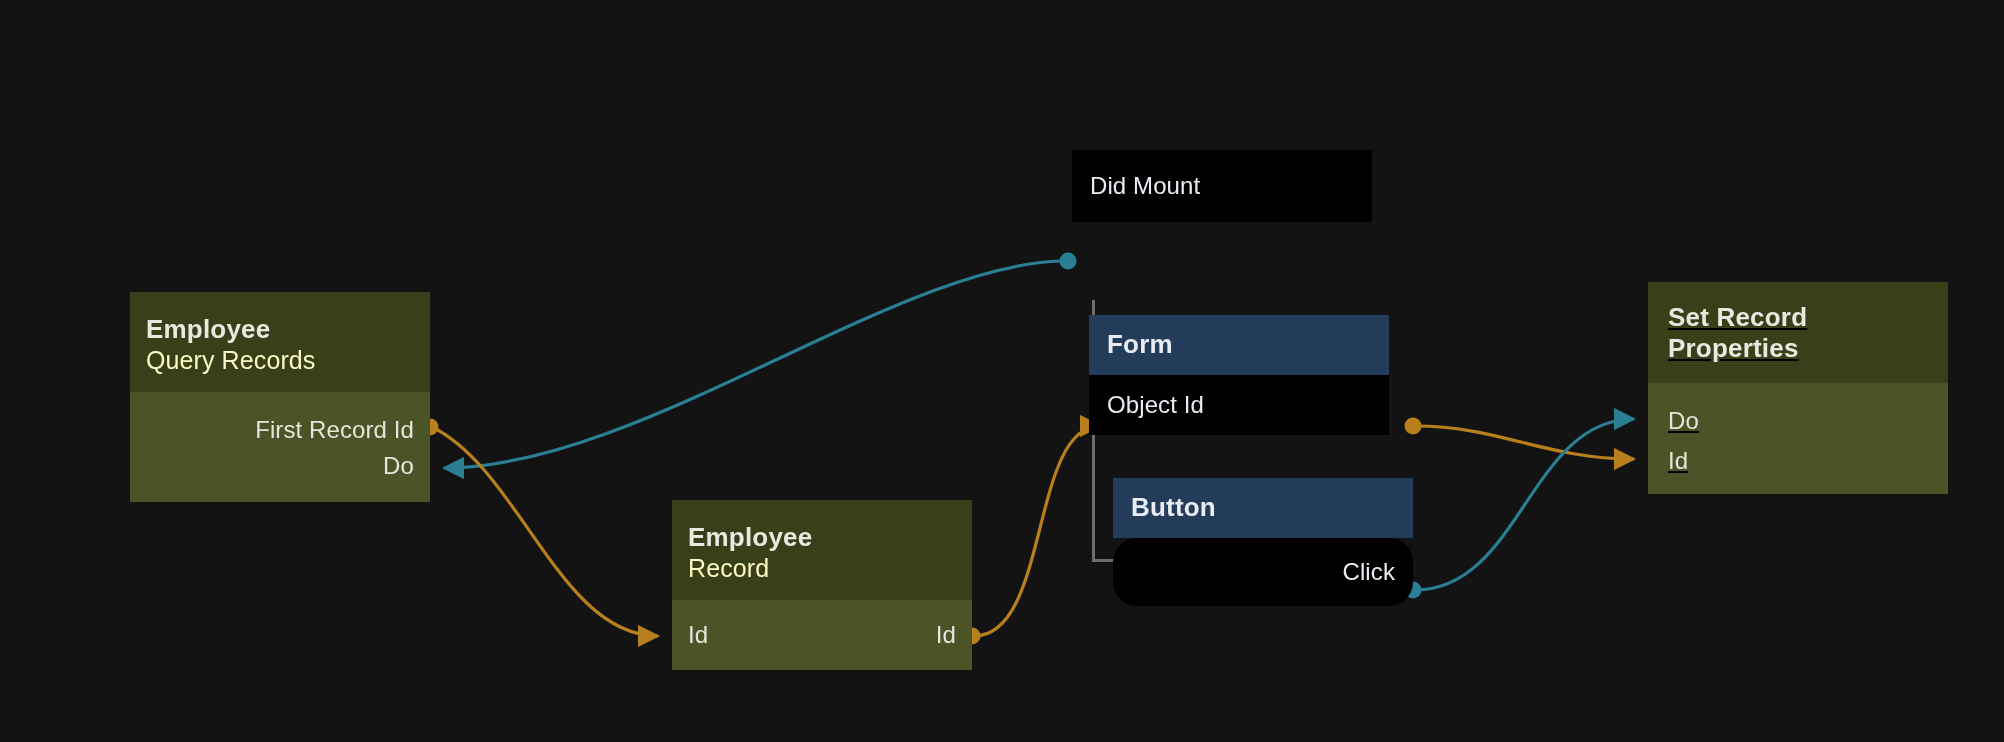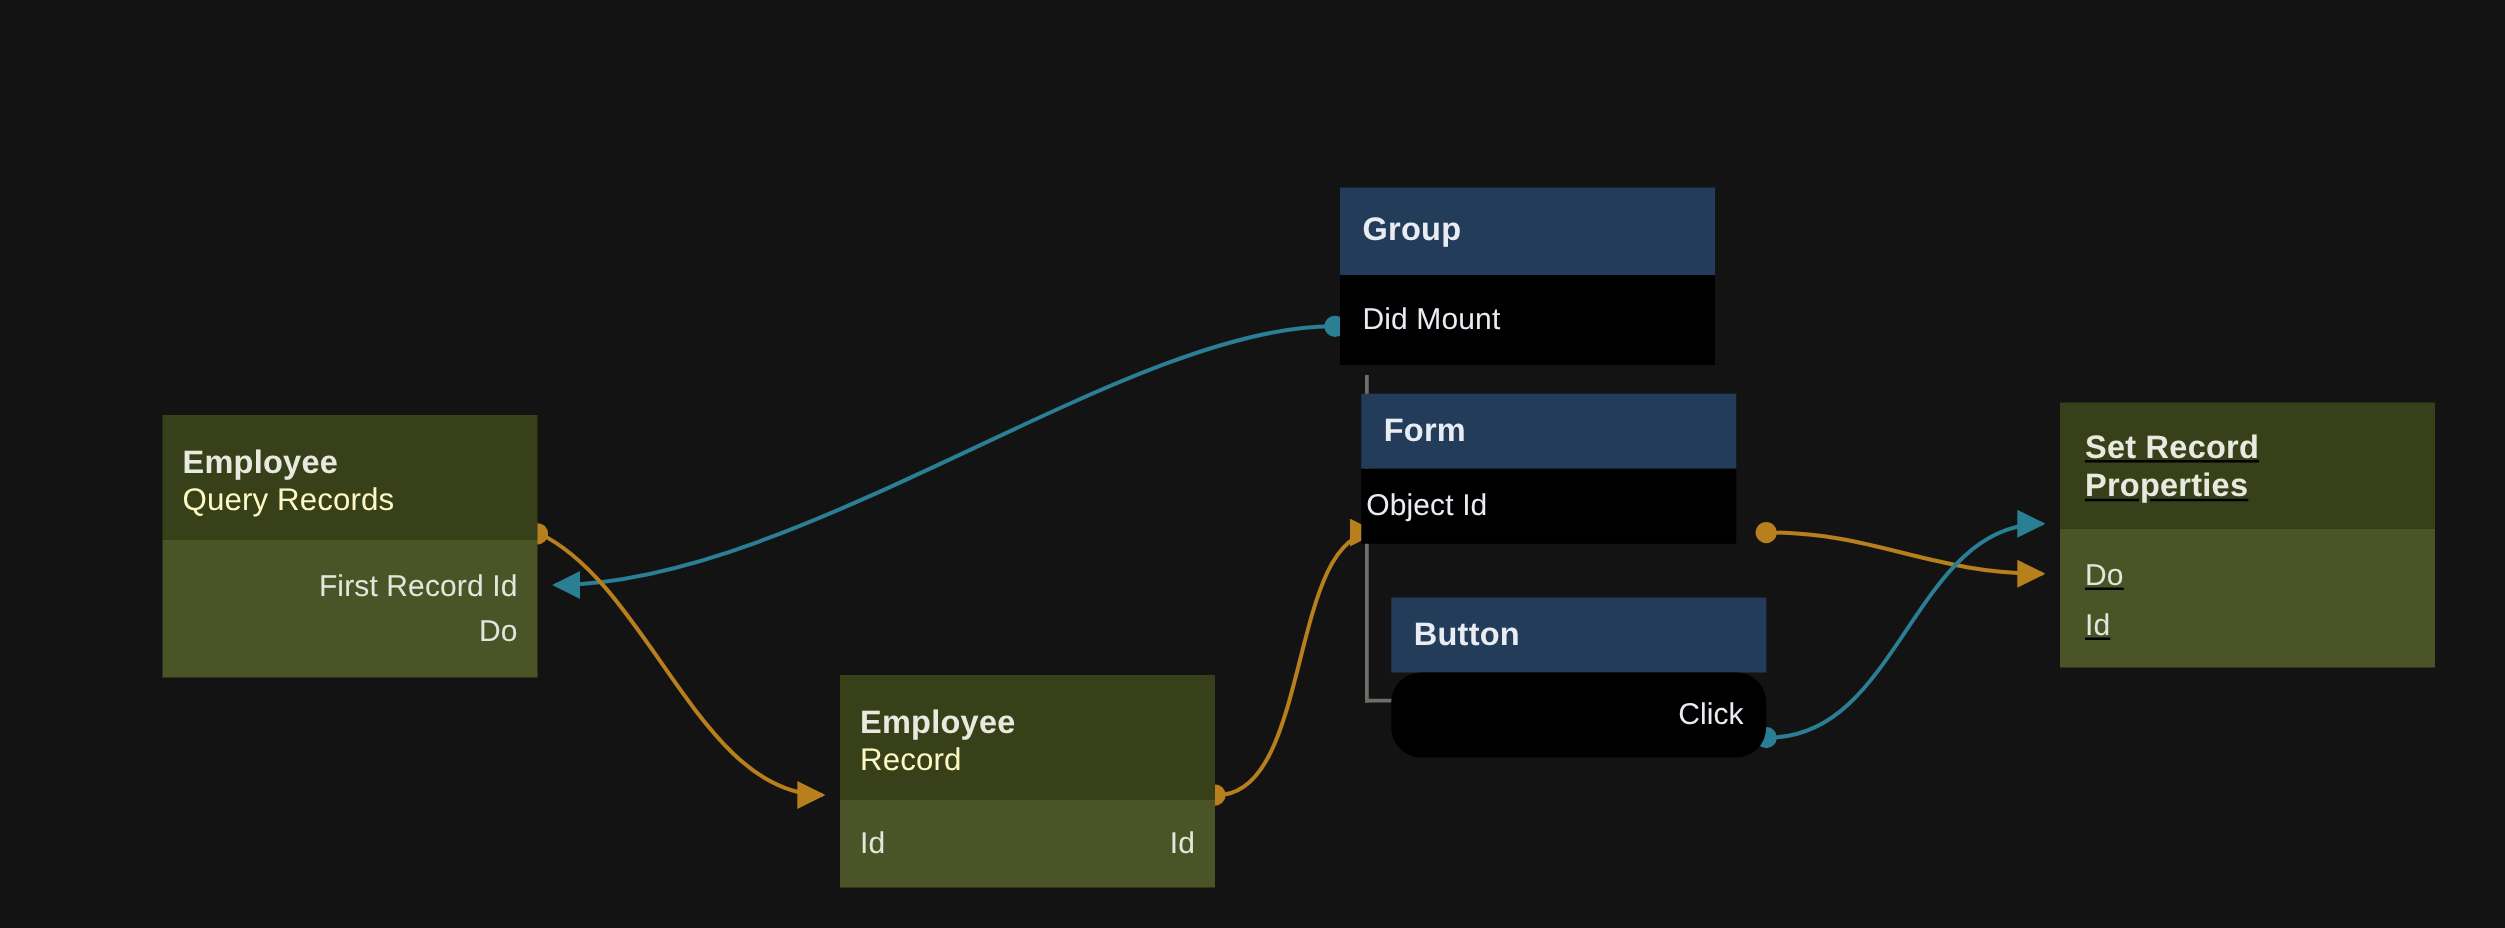--- a/index.html
+++ b/index.html
@@ -9,21 +9,21 @@
     font-family:"Liberation Sans","DejaVu Sans",sans-serif;
     -webkit-font-smoothing:antialiased;
   }
   #canvas{position:absolute;inset:0;width:2004px;height:742px;background:#131313;}
   #wires{position:absolute;left:0;top:0;width:2004px;height:742px;pointer-events:none;}
 
   .node{position:absolute;box-sizing:border-box;}
   .node-header{box-sizing:border-box;width:100%;}
   .node-body{box-sizing:border-box;width:100%;position:relative;}
 
-  .green .node-header{background:#374019;margin-top:40px;}
+  .green .node-header{background:#374019;}
   .green .node-body{background:#4B5426;}
   .blue  .node-header{background:#233C5A;}
   .blue  .node-body{background:#000000;}
 
   .title{
     color:#E8EAE0;font-weight:bold;font-size:26px;line-height:1.18;
     letter-spacing:.2px;
   }
   .subtitle{
     color:#fef9c3;font-weight:400;font-size:25px;line-height:1.2;
@@ -110,36 +110,33 @@
     </div>
     <div class="node-body" style="height:70px;">
       <div class="port-row" style="height:70px;padding:0 16px;justify-content:space-between;">
         <span>Id</span>
         <span>Id</span>
       </div>
     </div>
   </div>
 
   <div class="node blue" style="left:1072px;top:150px;width:300px;height:142px;">
-    <div class="node-header" style="height:70px;padding:18px 0 0 18px;">
-      <div class="title">Group</div>
-    </div>
     <div class="node-body" style="height:72px;">
       <div class="port-row left" style="height:72px;padding-left:18px;">
         <span>Did Mount</span>
       </div>
     </div>
   </div>
 
   <div class="node blue" style="left:1089px;top:315px;width:300px;height:120px;">
     <div class="node-header" style="height:60px;padding:14px 0 0 18px;">
       <div class="title">Form</div>
     </div>
     <div class="node-body" style="height:60px;">
-      <div class="port-row left" style="height:60px;padding-left:4px;">
+      <div class="port-row left" style="height:60px;padding-left:18px;">
         <span>Object Id</span>
       </div>
     </div>
   </div>
 
   <div class="node blue" style="left:1113px;top:478px;width:300px;height:128px;">
     <div class="node-header" style="height:60px;padding:14px 0 0 18px;">
       <div class="title">Button</div>
     </div>
     <div class="node-body" style="height:68px;border-radius:24px;">

